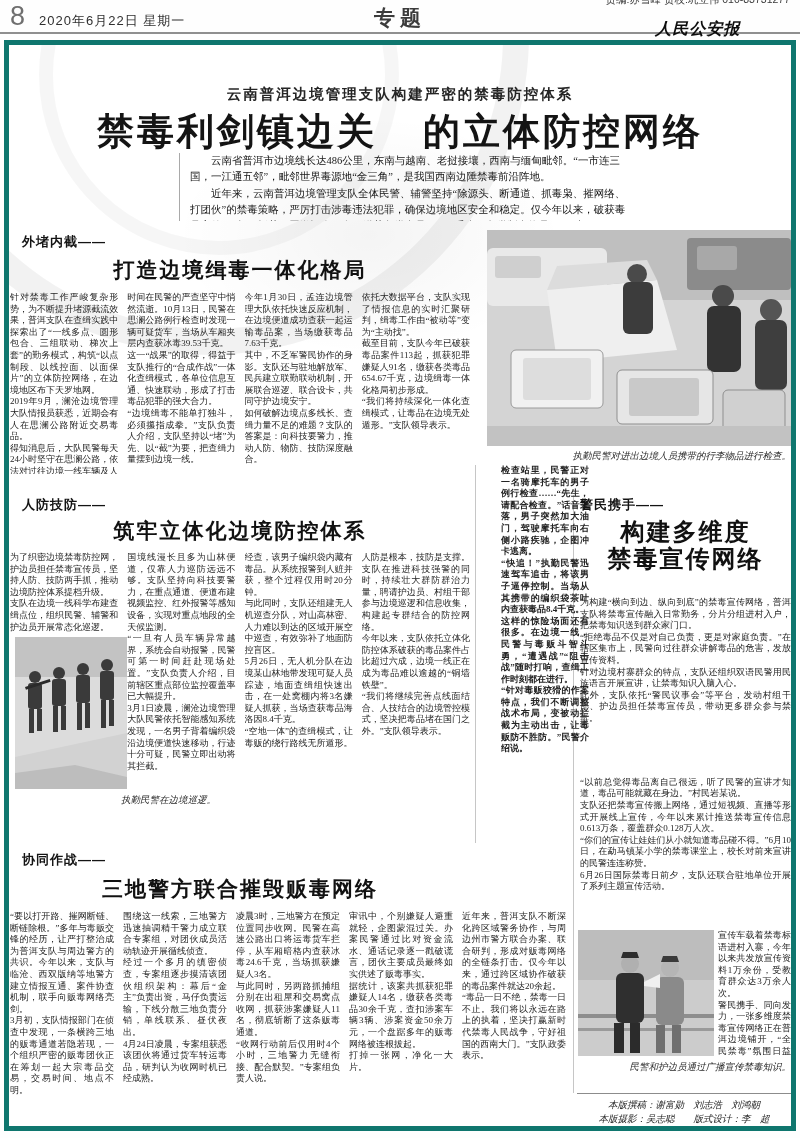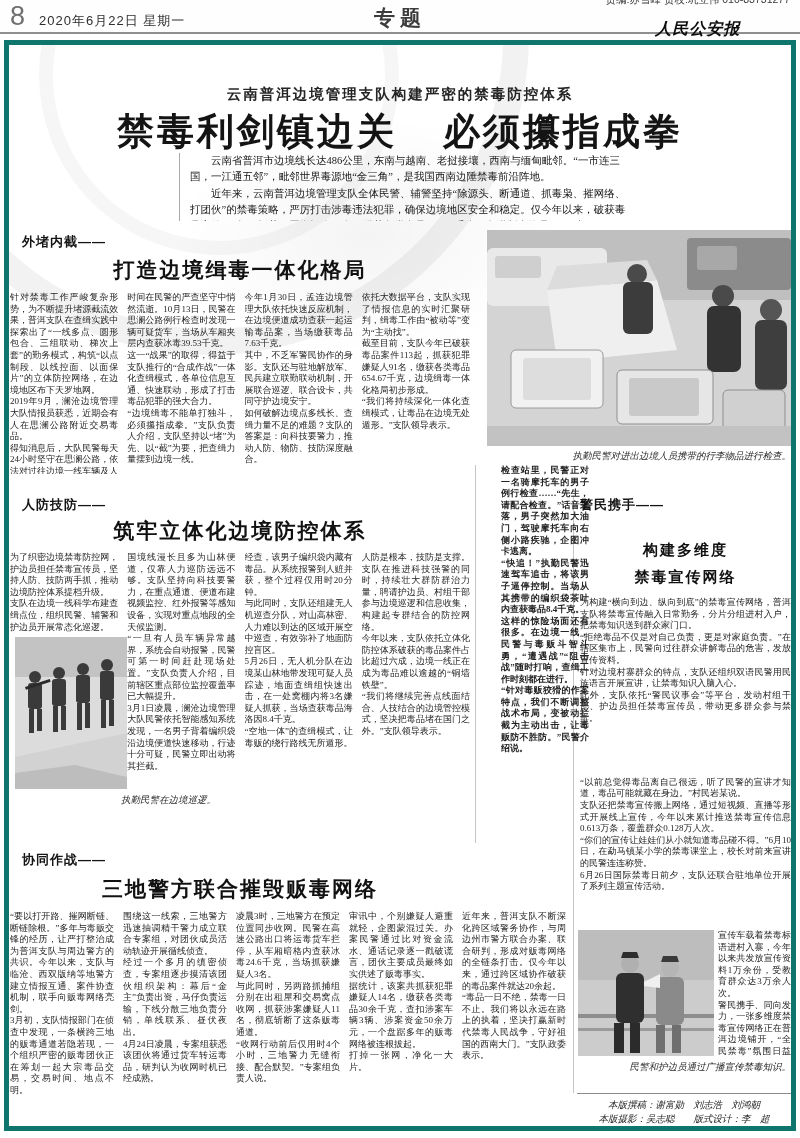--- a/index.html
+++ b/index.html
@@ -86,21 +86,21 @@
   <div class="frame">
     <div class="inner">
 
       <div class="wm wm1"></div>
       <div class="wm wm2"></div>
       <div class="wm wm3"></div>
 
       <div class="kicker">云南普洱边境管理支队构建严密的禁毒防控体系</div>
       <div class="headline">
         <span>禁毒利剑镇边关</span>
-        <span>必须攥指成拳</span>
+        <span>的立体防控网络</span>
       </div>
       <div class="lead">
           <p>云南省普洱市边境线长达486公里，东南与越南、老挝接壤，西南与缅甸毗邻。“一市连三国，一江通五邻”，毗邻世界毒源地“金三角”，是我国西南边陲禁毒前沿阵地。</p>
           <p>近年来，云南普洱边境管理支队全体民警、辅警坚持“除源头、断通道、抓毒枭、摧网络、打团伙”的禁毒策略，严厉打击涉毒违法犯罪，确保边境地区安全和稳定。仅今年以来，破获毒品案件113起，抓获犯罪嫌疑人91名，缴获各类毒品654.67千克、各类制毒物品75.42吨。</p>
         </div>
 
       <div class="eyebrow" style="left:13px; top:188px;">外堵内截——</div>
       <div class="sec-title" style="left:1px; top:211px; width:460px; font-size:21px;">打造边境缉毒一体化格局</div>
       <div class="cols" style="left:1px; top:247px; width:460px; height:182px; grid-template-columns:repeat(4,1fr); gap:9px;">
         <div class="col">针对禁毒工作严峻复杂形势，为不断提升堵源截流效果，普洱支队在查缉实践中探索出了“一线多点、圆形包合、三组联动、梯次上套”的勤务模式，构筑“以点制段、以线控面、以面保片”的立体防控网络，在边境地区布下天罗地网。
@@ -191,21 +191,21 @@
         </svg>
       </div>
       <div class="caption" style="left:31px; top:749px; width:176px;">执勤民警在边境巡逻。</div>
 
       <div class="col" style="position:absolute; left:492px; top:420px; width:88px; height:378px;font-weight:bold;">检查站里，民警正对一名骑摩托车的男子例行检查……“先生，请配合检查。”话音未落，男子突然加大油门，驾驶摩托车向右侧小路疾驰，企图冲卡逃离。
 “快追！”执勤民警迅速驾车追击，将该男子逼停控制。当场从其携带的编织袋茶叶内查获毒品8.4千克。
 这样的惊险场面还有很多。在边境一线，民警与毒贩斗智斗勇，“遭遇战”“阻击战”随时打响，查缉工作时刻都在进行。
 “针对毒贩狡猾的作案特点，我们不断调整战术布局，变被动拦截为主动出击，让毒贩防不胜防。”民警介绍说。</div>
 
       <div class="eyebrow" style="left:571px; top:451px;">警民携手——</div>
-      <div class="sec-title" style="left:571px; top:492px; width:211px; font-size:15px; line-height:27px;">
+      <div class="sec-title" style="left:571px; top:474px; width:211px; font-size:24px; line-height:27px;">
         <div>构建多维度</div>
         <div>禁毒宣传网络</div>
       </div>
       <div class="cols" style="left:571px; top:552px; width:211px; height:340px; grid-template-columns:repeat(1,1fr); gap:8px;">
         <div class="col">为构建“横向到边、纵向到底”的禁毒宣传网络，普洱支队将禁毒宣传融入日常勤务，分片分组进村入户，把禁毒知识送到群众家门口。
 “拒绝毒品不仅是对自己负责，更是对家庭负责。”在辖区集市上，民警向过往群众讲解毒品的危害，发放宣传资料。
 针对边境村寨群众的特点，支队还组织双语民警用民族语言开展宣讲，让禁毒知识入脑入心。
 此外，支队依托“警民议事会”等平台，发动村组干部、护边员担任禁毒宣传员，带动更多群众参与禁毒。</div>
         <div class="col">“以前总觉得毒品离自己很远，听了民警的宣讲才知道，毒品可能就藏在身边。”村民岩某说。
 支队还把禁毒宣传搬上网络，通过短视频、直播等形式开展线上宣传，今年以来累计推送禁毒宣传信息0.613万条，覆盖群众0.128万人次。

